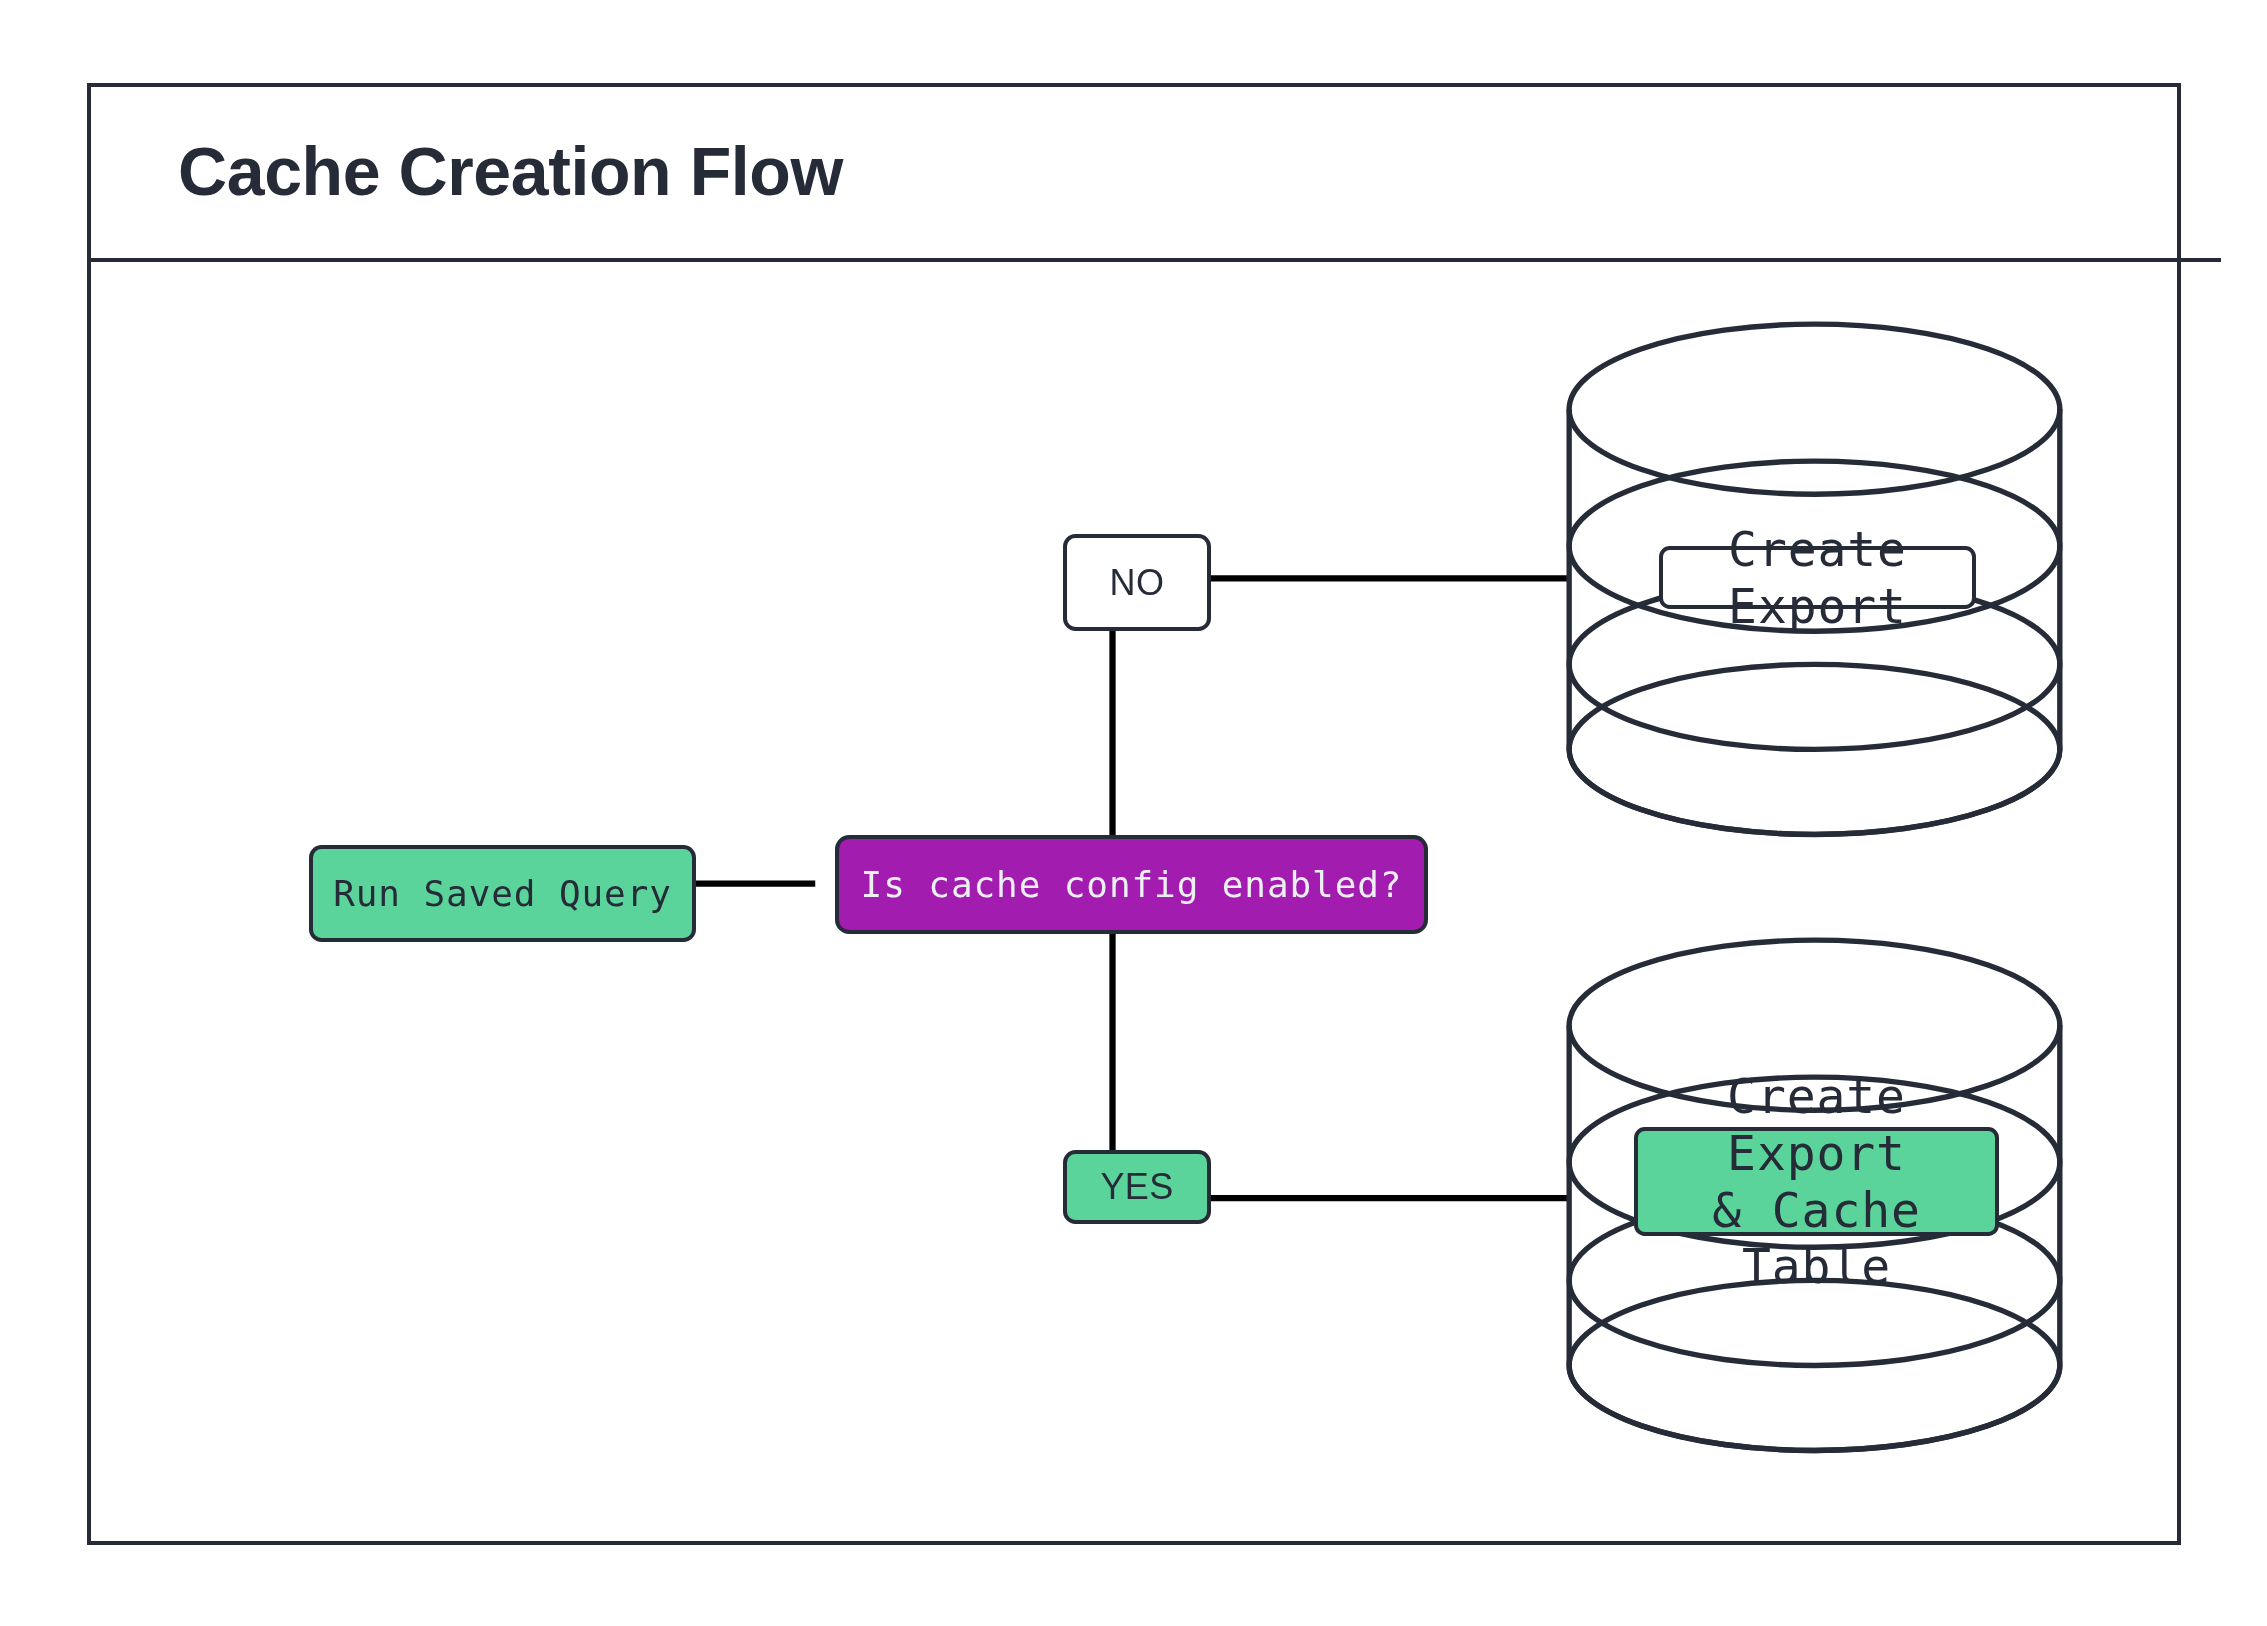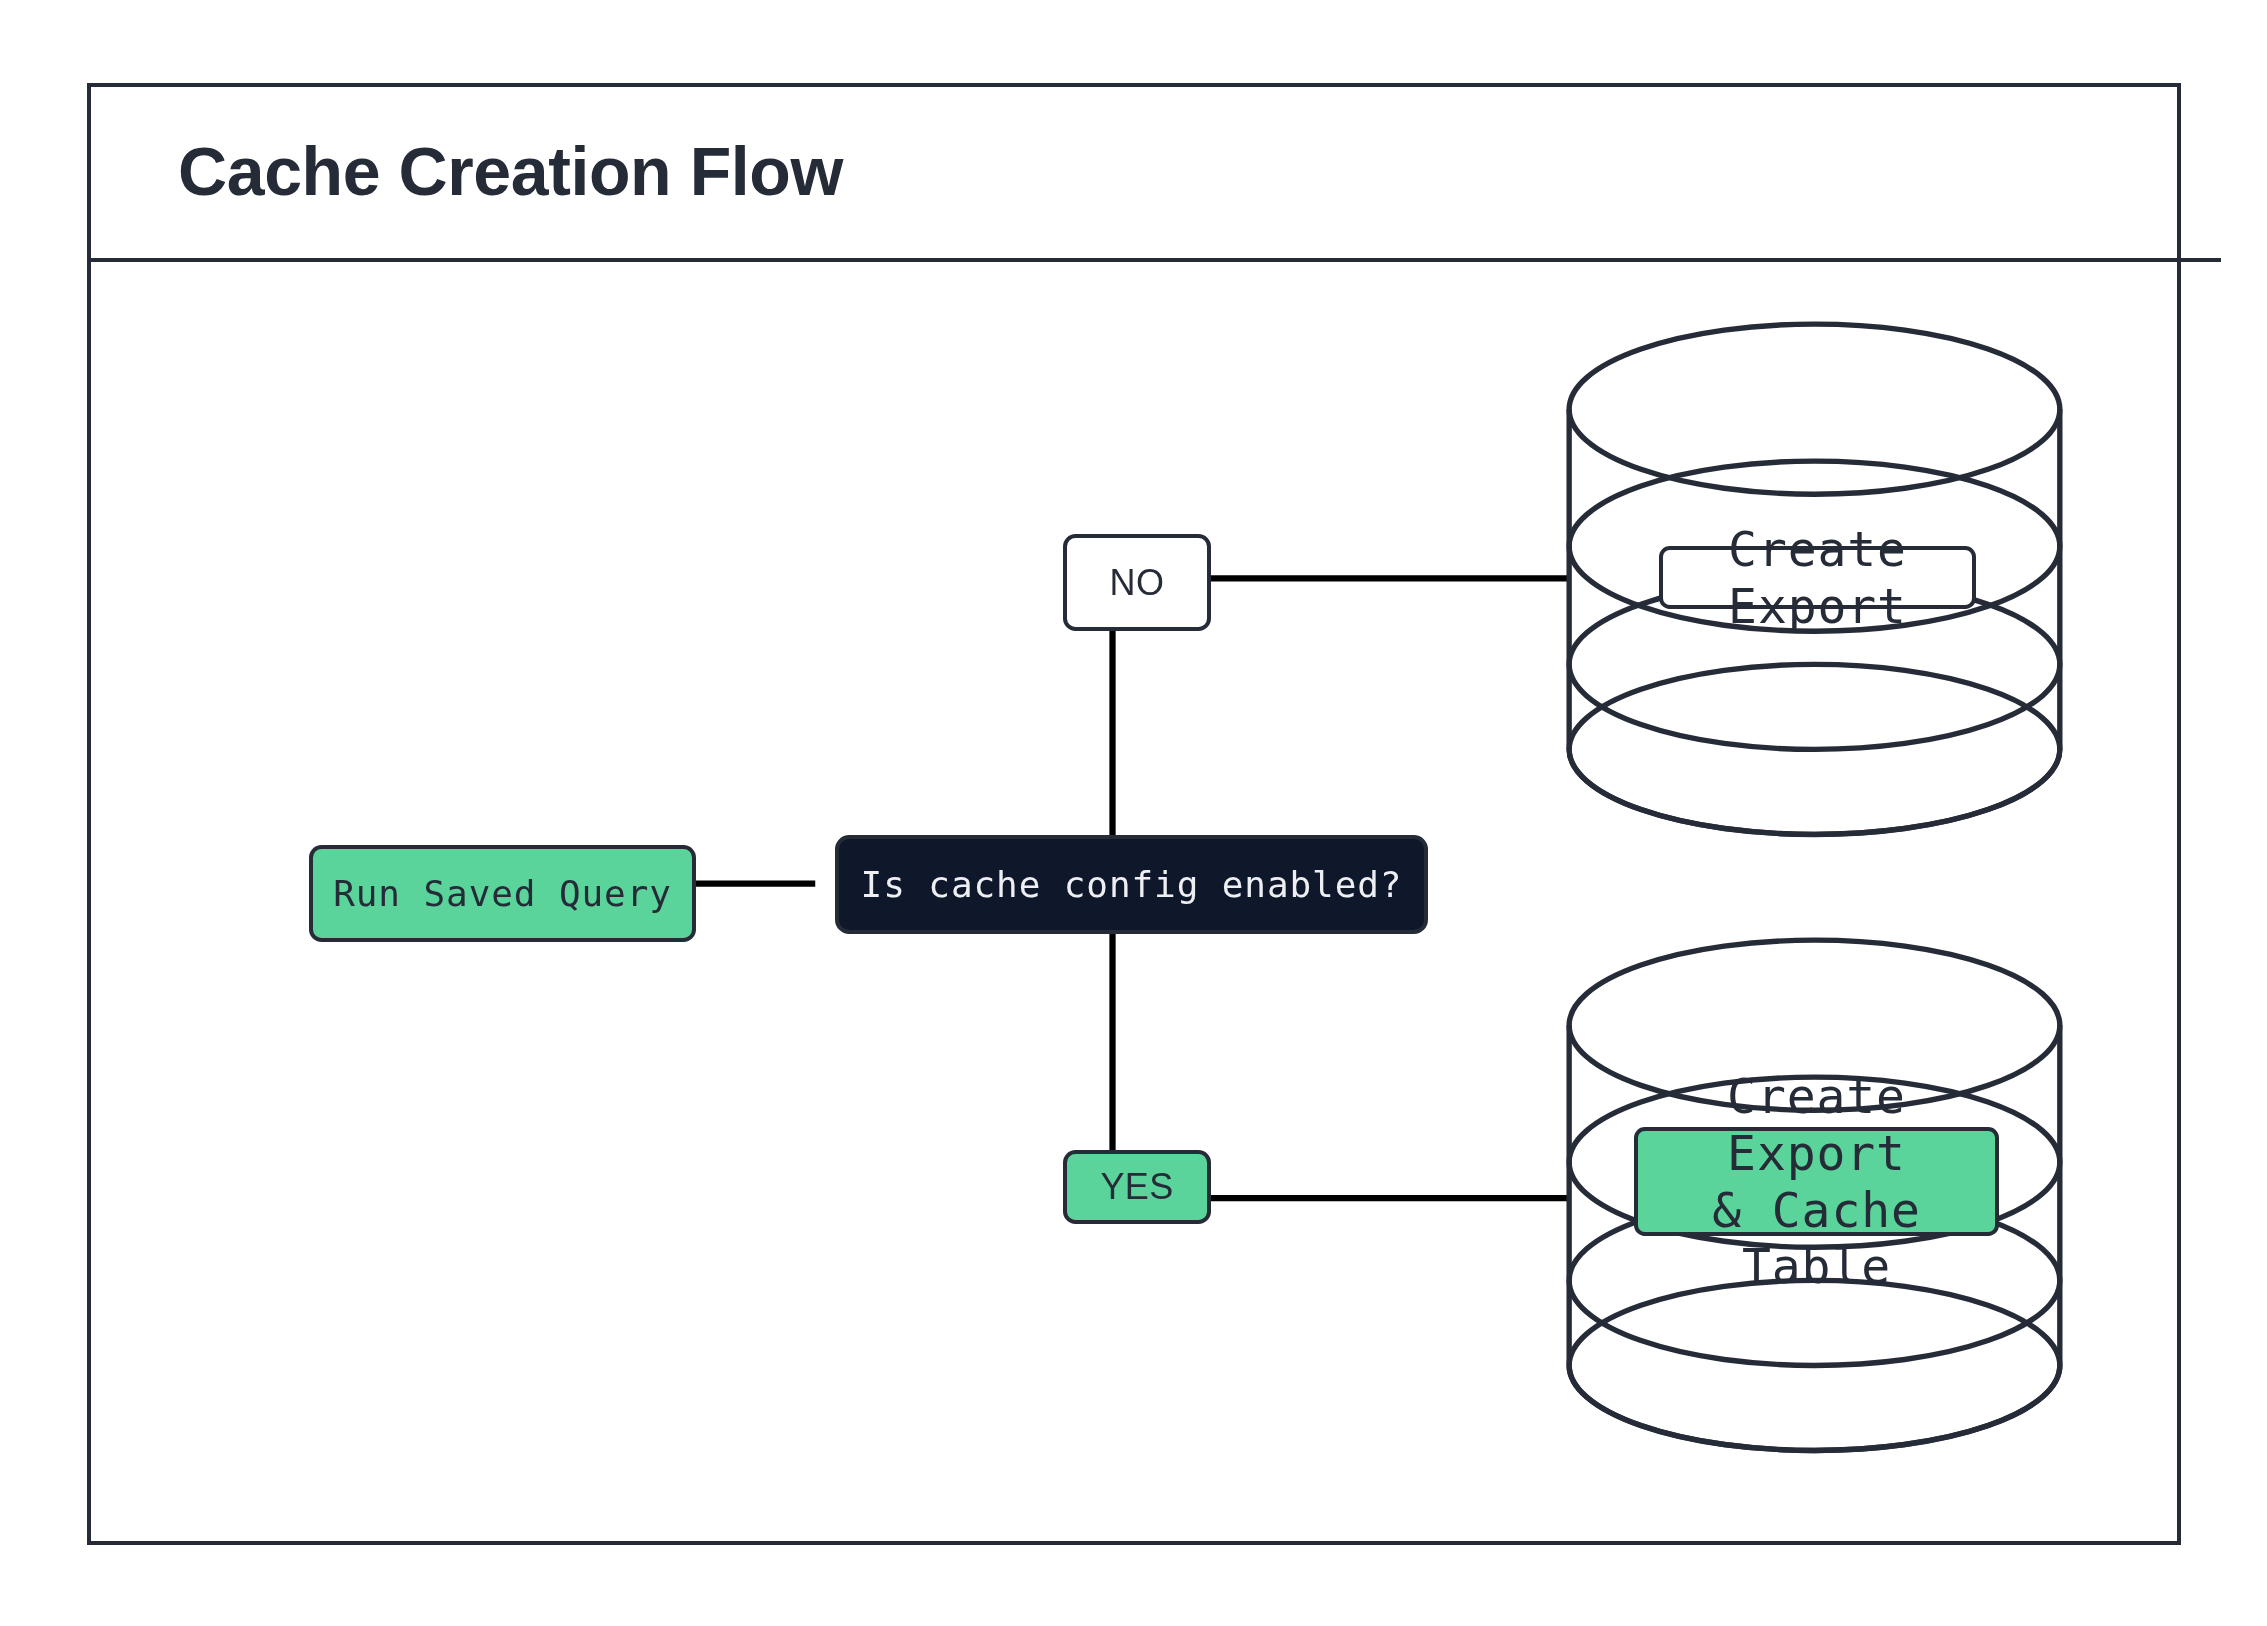--- a/index.html
+++ b/index.html
@@ -90,21 +90,21 @@
 
   .node-sans {
     font-family: "Liberation Sans", sans-serif;
     font-size: 36px;
     font-weight: normal;
     letter-spacing: 0.4px;
   }
 
   .node-green  { background: #5BD49B; }
   .node-white  { background: #ffffff; }
-  .node-dark   { background: #0f172a; color: #EDEFF3; border-color: #262B38; }
+  .node-dark   { background: #a21caf; color: #EDEFF3; border-color: #262B38; }
 
   
   #node-run-saved-query {
     left: 285px;  top: 845px;  width: 387px;  height: 97px;
   }
   #node-decision {
     left: 811px;  top: 835px;  width: 593px;  height: 99px;
     border-radius: 14.3px;
   }
   #node-no {

